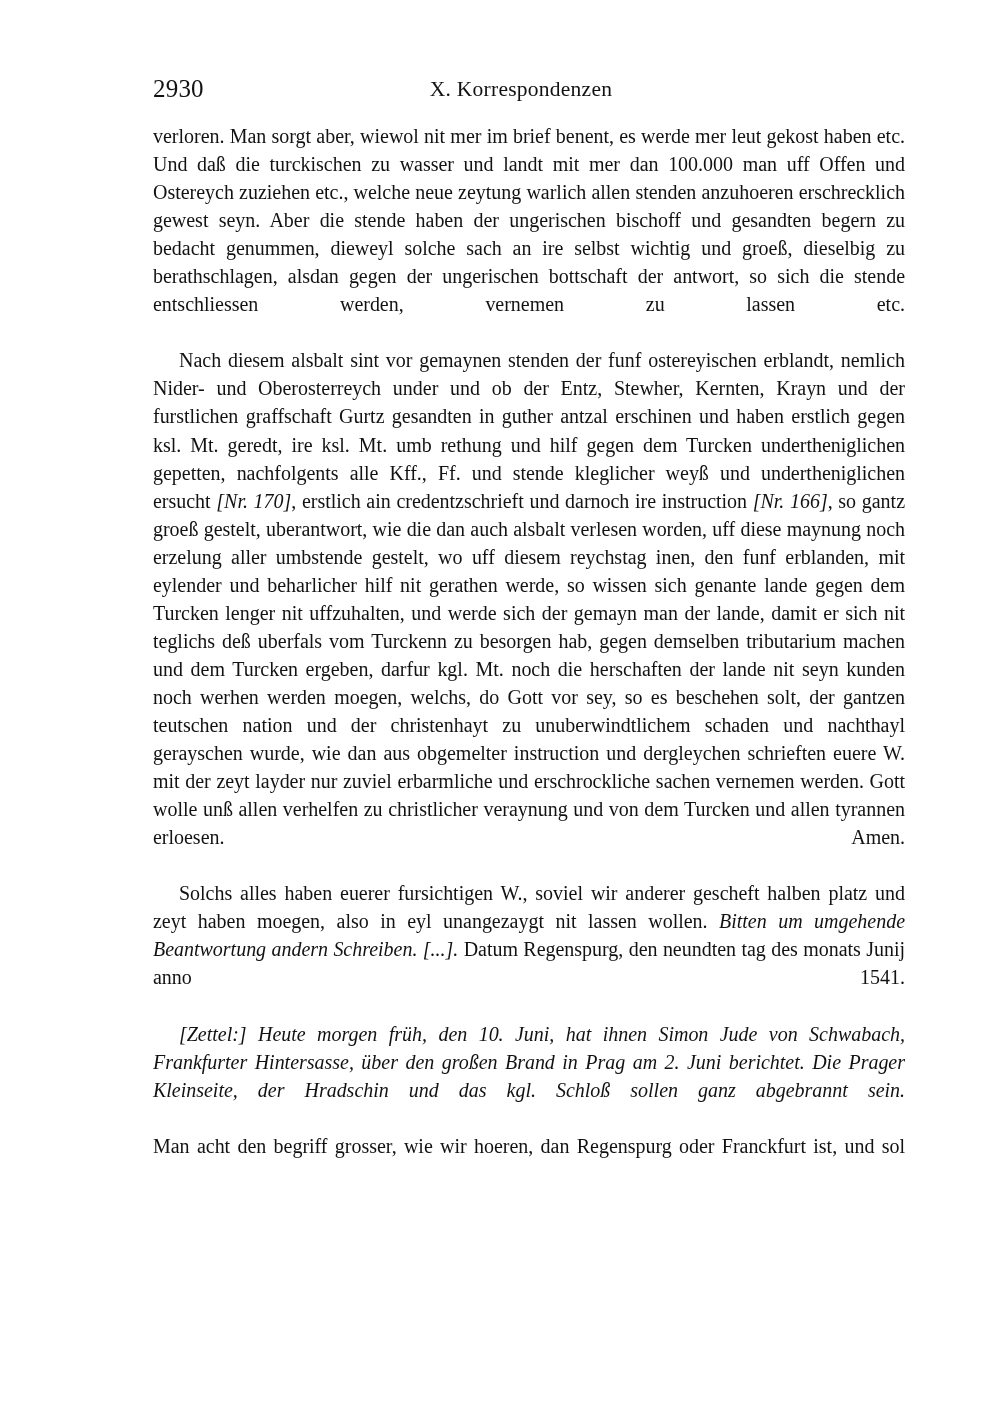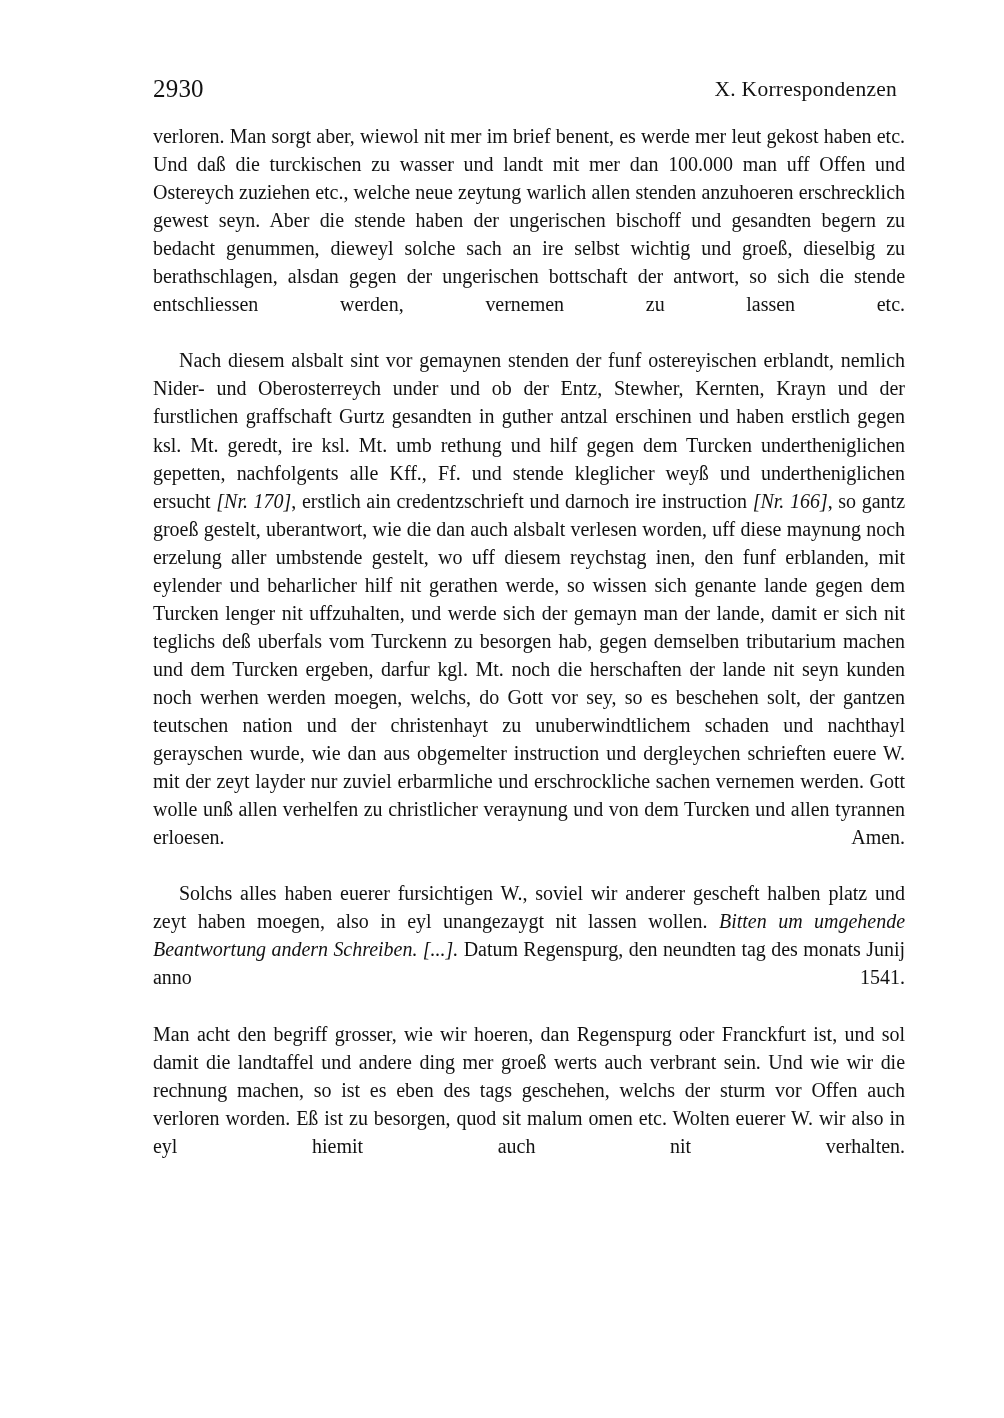--- a/index.html
+++ b/index.html
@@ -32,21 +32,21 @@
   .folio {
     font-size: 25px;
     line-height: 30px;
     letter-spacing: 0.2px;
     white-space: nowrap;
   }
   .running-head {
     position: absolute;
     left: 0;
     right: 0;
-    text-align: right;
+    text-align: center;
     font-size: 21.5px;
     line-height: 30px;
     letter-spacing: 0.25px;
     white-space: nowrap;
     
     transform: translateX(-8px);
   }
   .textblock {
     position: absolute;
     left: 153px;
@@ -91,17 +91,18 @@
 
   <div class="textblock">
 
     <p class="para">verloren. Man sorgt aber, wiewol nit mer im brief benent, es werde mer leut gekost haben etc. Und daß die turckischen zu wasser und landt mit mer dan 100.000 man uff Offen und Ostereych zuziehen etc., welche neue zeytung warlich allen stenden anzuhoeren erschrecklich gewest seyn. Aber die stende haben der ungerischen bischoff und gesandten begern zu bedacht genummen, dieweyl solche sach an ire selbst wichtig und groeß, dieselbig zu berathschlagen, alsdan gegen der ungerischen bottschaft der antwort, so sich die stende entschliessen werden, vernemen zu lassen etc.</p>
 
     <p class="para indent"><span>Nach diesem alsbalt sint vor gemaynen stenden der funf ostereyischen erblandt, nemlich Nider- und Oberosterreych under und ob der Entz, Stewher, Kernten, Krayn und der furstlichen graffschaft Gurtz gesandten in guther antzal erschinen und haben erstlich gegen ksl. Mt. geredt, ire ksl. Mt. umb rethung und hilf gegen dem Turcken undertheniglichen gepetten, nachfolgents alle Kff., Ff. und stende kleglicher weyß und undertheniglichen ersucht </span><em class="it">[Nr. 170]</em><span>, erstlich ain credentzschrieft und darnoch ire instruction </span><em class="it">[Nr. 166]</em><span>, so gantz groeß gestelt, uberantwort, wie die dan auch alsbalt verlesen worden, uff diese maynung noch erzelung aller umbstende gestelt, wo uff diesem reychstag inen, den funf erblanden, mit eylender und beharlicher hilf nit gerathen werde, so wissen sich genante lande gegen dem Turcken lenger nit uffzuhalten, und werde sich der gemayn man der lande, damit er sich nit teglichs deß uberfals vom Turckenn zu besorgen hab, gegen demselben tributarium machen und dem Turcken ergeben, darfur kgl. Mt. noch die herschaften der lande nit seyn kunden noch werhen werden moegen, welchs, do Gott vor sey, so es beschehen solt, der gantzen teutschen nation und der christenhayt zu unuberwindtlichem schaden und nachthayl gerayschen wurde, wie dan aus obgemelter instruction und dergleychen schrieften euere W. mit der zeyt layder nur zuviel erbarmliche und erschrockliche sachen vernemen werden. Gott wolle unß allen verhelfen zu christlicher veraynung und von dem Turcken und allen tyrannen erloesen. Amen.</span></p>
 
     <p class="para indent"><span>Solchs alles haben euerer fursichtigen W., soviel wir anderer gescheft halben platz und zeyt haben moegen, also in eyl unangezaygt nit lassen wollen. </span><em class="it">Bitten um umgehende Beantwortung andern Schreiben. [...].</em><span> Datum Regenspurg, den neundten tag des monats Junij anno 1541.</span></p>
 
 
+    <p class="para indent italic">[Zettel:] Heute morgen früh, den 10. Juni, hat ihnen Simon Jude von Schwabach, Frankfurter Hintersasse, über den großen Brand in Prag am 2. Juni berichtet. Die Prager Kleinseite, der Hradschin und das kgl. Schloß sollen ganz abgebrannt sein.</p>
 
     <p class="para">Man acht den begriff grosser, wie wir hoeren, dan Regenspurg oder Franckfurt ist, und sol damit die landtaffel und andere ding mer groeß werts auch verbrant sein. Und wie wir die rechnung machen, so ist es eben des tags geschehen, welchs der sturm vor Offen auch verloren worden. Eß ist zu besorgen, quod sit malum omen etc. Wolten euerer W. wir also in eyl hiemit auch nit verhalten.</p>
 
   </div>
 </div>
 
 </body></html>

